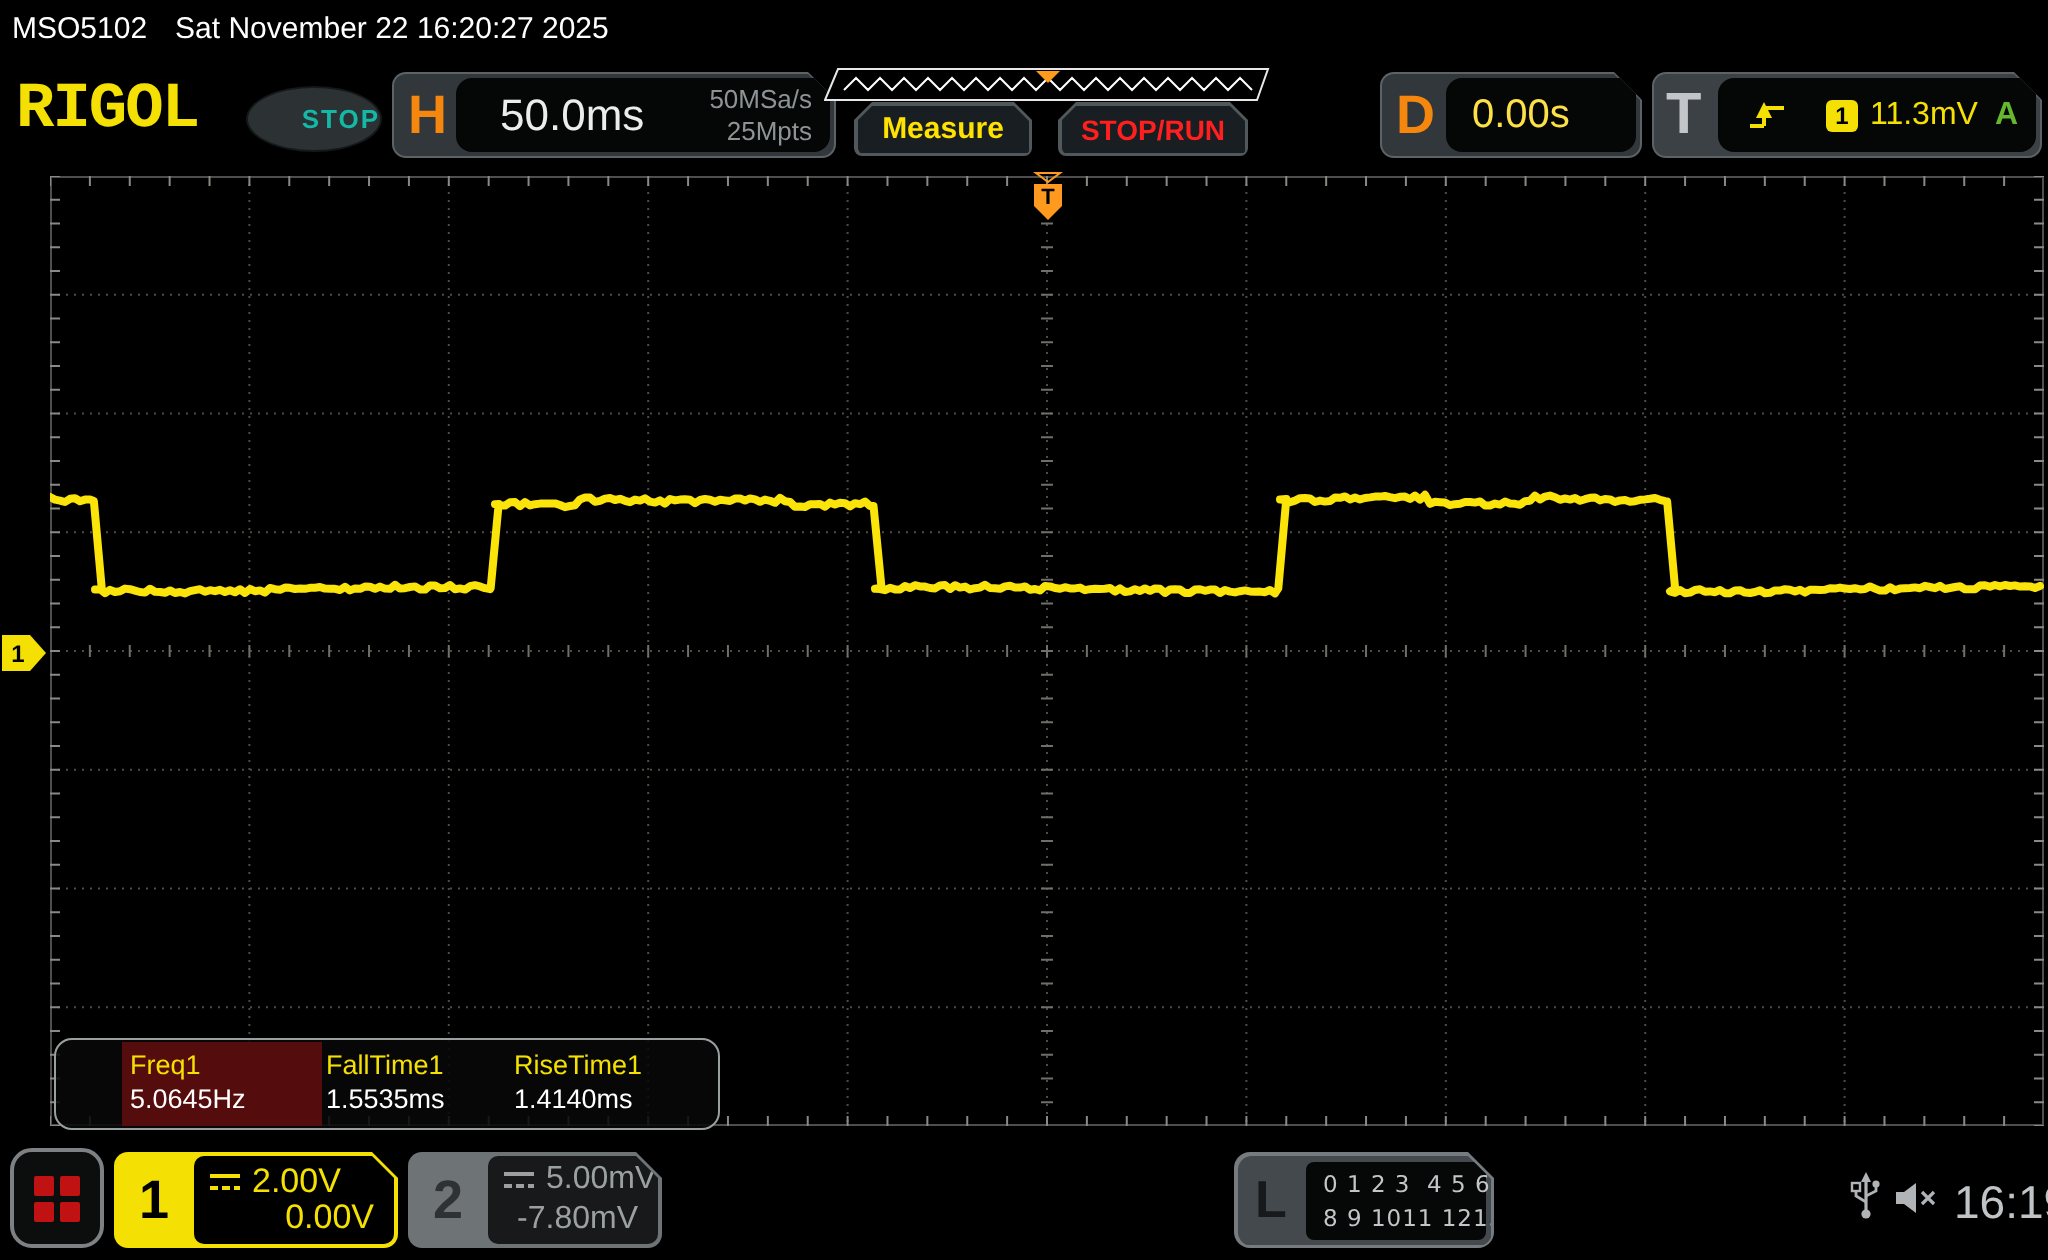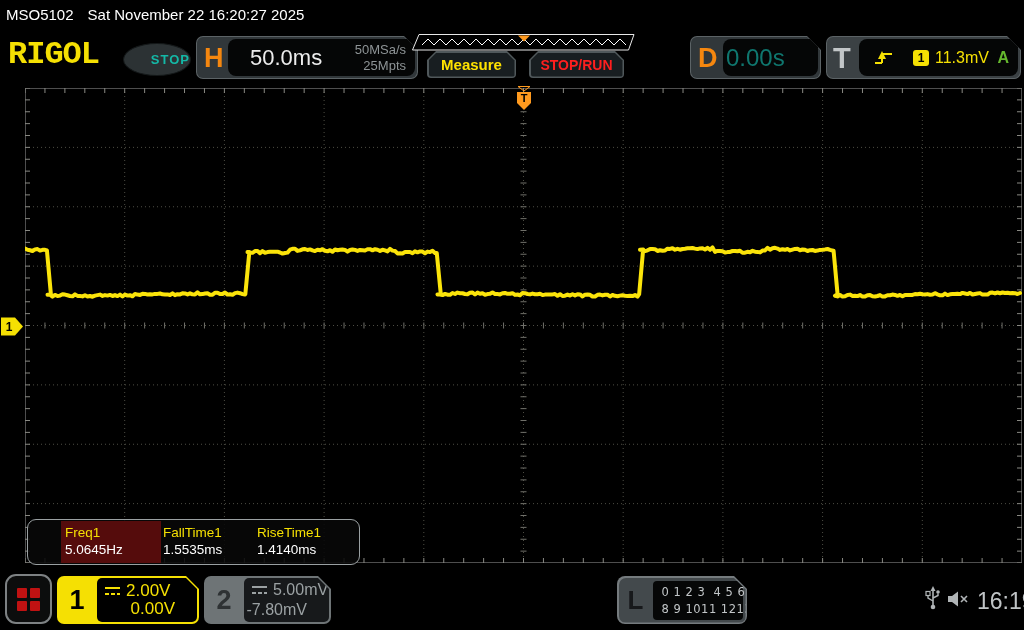--- a/index.html
+++ b/index.html
@@ -42,22 +42,22 @@
         clip-path:polygon(8px 0,calc(100% - 8px) 0,100% 8px,100% 100%,0 100%,0 8px);
         display:flex;align-items:center;justify-content:center;font-weight:bold;}
   #measure-btn{left:427px;top:51px;width:89px;height:27px;}
   #measure-btn .tbtn-in{color:#ffe200;font-size:15px;}
   #stoprun-btn{left:529px;top:51px;width:95px;height:27px;}
   #stoprun-btn .tbtn-in{color:#ff1f1f;font-size:14px;}
 
   #d-block{left:690px;top:36px;width:131px;height:43px;}
   #d-letter{left:8px;color:#f5870f;font-size:27px;}
   #d-black{left:33px;right:3px;}
-  #delay-val{position:absolute;left:3px;top:50%;transform:translateY(-50%);
-             color:#0f766e;font-size:24px;}
+  #delay-val{position:absolute;left:13px;top:50%;transform:translateY(-50%);
+             color:#fde047;font-size:20px;}
 
   #t-block{left:826px;top:36px;width:195px;height:43px;}
   #t-block .blk-in{background:#3b4144;}
   #t-letter{left:7px;color:#c2c6c8;font-size:29px;}
   #t-black{left:33px;right:3px;}
   #trig-edge-icon{position:absolute;left:15px;top:50%;transform:translateY(-50%);}
   #trig-src-badge{position:absolute;left:54px;top:50%;transform:translateY(-50%);
         width:16px;height:16px;background:#f5e003;border-radius:3px;color:#000;
         font-weight:bold;font-size:12px;display:flex;align-items:center;justify-content:center;}
   #trig-level{position:absolute;left:76px;top:50%;transform:translateY(-50%);
@@ -86,21 +86,21 @@
         grid-template-rows:10px 10px;gap:3px;}
   #nav-btn .sq div{background:#c01212;border-radius:1px;}
 
   .chblk{position:absolute;border-radius:7px;
         clip-path:polygon(0 0,calc(100% - 13px) 0,100% 13px,100% 100%,0 100%);}
   .chblk .tabnum{position:absolute;left:0;top:0;width:40px;height:100%;display:flex;
         align-items:center;justify-content:center;font-weight:bold;font-size:27px;}
   .chblk .chin{position:absolute;left:40px;top:2px;right:2px;bottom:2px;border-radius:5px;
         clip-path:polygon(0 0,calc(100% - 11px) 0,100% 11px,100% 100%,0 100%);}
   .chrow1{position:absolute;left:7px;top:3px;display:flex;align-items:center;gap:5px;font-size:17px;}
-  .chrow2{position:absolute;right:22px;bottom:3px;font-size:17px;}
+  .chrow2{position:absolute;right:10px;bottom:3px;font-size:17px;}
   #ch1-block{left:57px;top:576px;width:142px;height:48px;background:#f5e003;}
   #ch1-block .tabnum{color:#000;}
   #ch1-block .chin{background:#000;color:#f5e003;}
   #ch2-block{left:204px;top:576px;width:127px;height:48px;background:#6e7476;}
   #ch2-block .tabnum{color:#2e3234;}
   #ch2-block .chin{background:#17191b;color:#9ba1a3;}
   #ch2-block .chrow1{font-size:16px;} #ch2-block .chrow2{font-size:16px;}
 
   #la-block{left:617px;top:576px;width:130px;height:48px;background:#757b7e;border-radius:8px;
         clip-path:polygon(0 0,calc(100% - 13px) 0,100% 13px,100% 100%,0 100%);}

